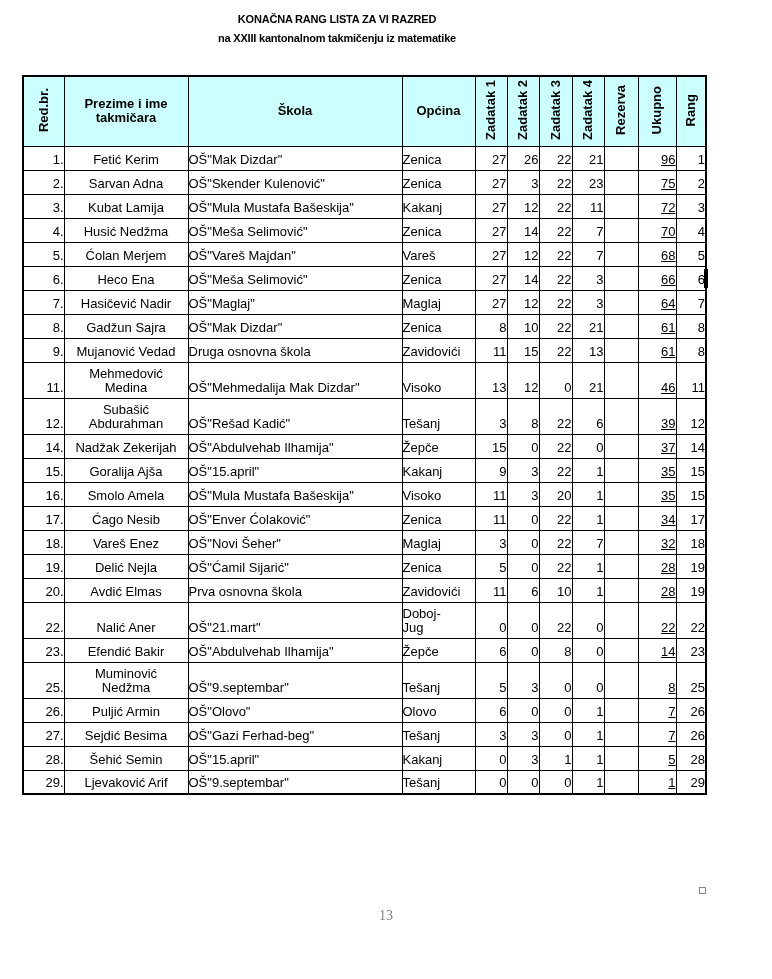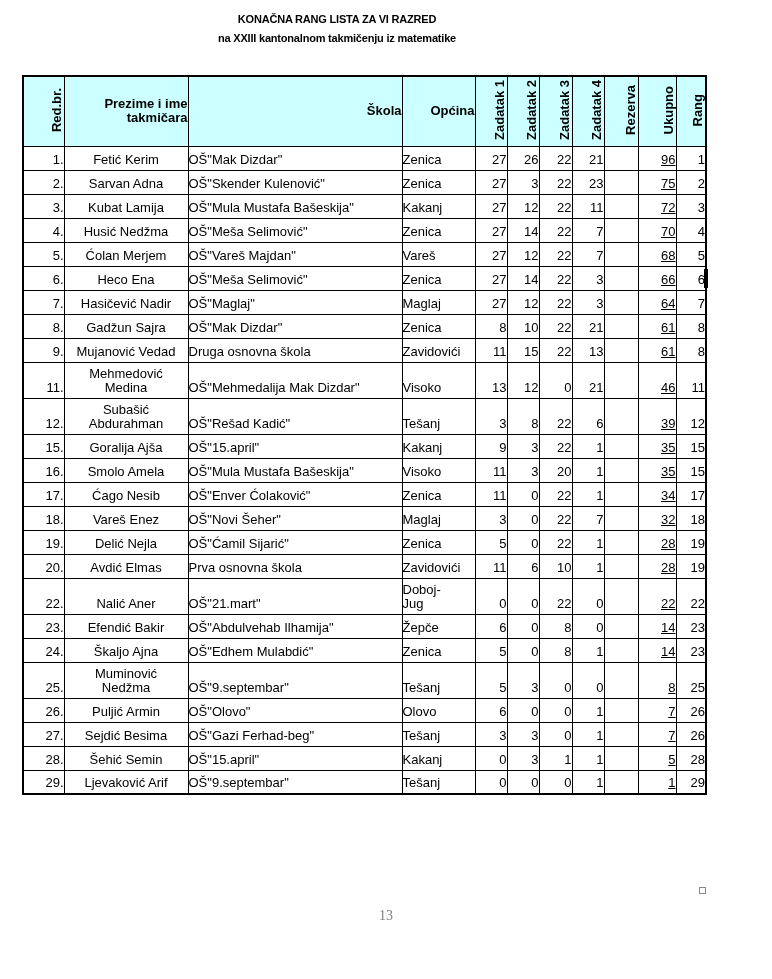--- a/index.html
+++ b/index.html
@@ -18,21 +18,21 @@
     border-collapse:collapse; table-layout:fixed;
     border:2px solid var(--border-col);
   }
   .rank th, .rank td {
     border:1px solid var(--border-col);
     font-size:13px; overflow:hidden; padding:0;
   }
   .rank thead tr { height:70px; }
   .rank th {
     background:var(--header-bg); font-weight:bold;
-    text-align:right; vertical-align:middle; line-height:14px;
+    text-align:center; vertical-align:middle; line-height:14px;
   }
   .rank th.rot span {
     writing-mode:vertical-rl; transform:rotate(180deg);
     display:inline-block; white-space:nowrap;
   }
   .rank tbody tr { height:24px; }
   .rank tbody tr.tall { height:36px; }
   .rank td { vertical-align:bottom; padding-bottom:3px; line-height:14px; }
   .c-num    { text-align:right; padding-right:4px; }
   .c-name   { text-align:center;  padding-left:6px; white-space:pre-line; }
@@ -233,20 +233,33 @@
     <td class="c-muni">Tešanj</td>
     <td class="c-score">3</td>
     <td class="c-score">8</td>
     <td class="c-score">22</td>
     <td class="c-score">6</td>
     <td class="c-rez"></td>
     <td class="c-ukupno">39</td>
     <td class="c-rang">12</td>
   </tr>
       <tr>
+    <td class="c-num">14.</td>
+    <td class="c-name">Nadžak Zekerijah</td>
+    <td class="c-school">OŠ"Abdulvehab Ilhamija"</td>
+    <td class="c-muni">Žepče</td>
+    <td class="c-score">15</td>
+    <td class="c-score">0</td>
+    <td class="c-score">22</td>
+    <td class="c-score">0</td>
+    <td class="c-rez"></td>
+    <td class="c-ukupno">37</td>
+    <td class="c-rang">14</td>
+  </tr>
+      <tr>
     <td class="c-num">15.</td>
     <td class="c-name">Goralija Ajša</td>
     <td class="c-school">OŠ"15.april"</td>
     <td class="c-muni">Kakanj</td>
     <td class="c-score">9</td>
     <td class="c-score">3</td>
     <td class="c-score">22</td>
     <td class="c-score">1</td>
     <td class="c-rez"></td>
     <td class="c-ukupno">35</td>
@@ -333,33 +346,20 @@
   </tr>
       <tr>
     <td class="c-num">23.</td>
     <td class="c-name">Efendić Bakir</td>
     <td class="c-school">OŠ"Abdulvehab Ilhamija"</td>
     <td class="c-muni">Žepče</td>
     <td class="c-score">6</td>
     <td class="c-score">0</td>
     <td class="c-score">8</td>
     <td class="c-score">0</td>
-    <td class="c-rez"></td>
-    <td class="c-ukupno">14</td>
-    <td class="c-rang">23</td>
-  </tr>
-      <tr>
-    <td class="c-num">24.</td>
-    <td class="c-name">Škaljo Ajna</td>
-    <td class="c-school">OŠ"Edhem Mulabdić"</td>
-    <td class="c-muni">Zenica</td>
-    <td class="c-score">5</td>
-    <td class="c-score">0</td>
-    <td class="c-score">8</td>
-    <td class="c-score">1</td>
     <td class="c-rez"></td>
     <td class="c-ukupno">14</td>
     <td class="c-rang">23</td>
   </tr>
       <tr class="tall">
     <td class="c-num">25.</td>
     <td class="c-name">Muminović
 Nedžma</td>
     <td class="c-school">OŠ"9.septembar"</td>
     <td class="c-muni">Tešanj</td>

